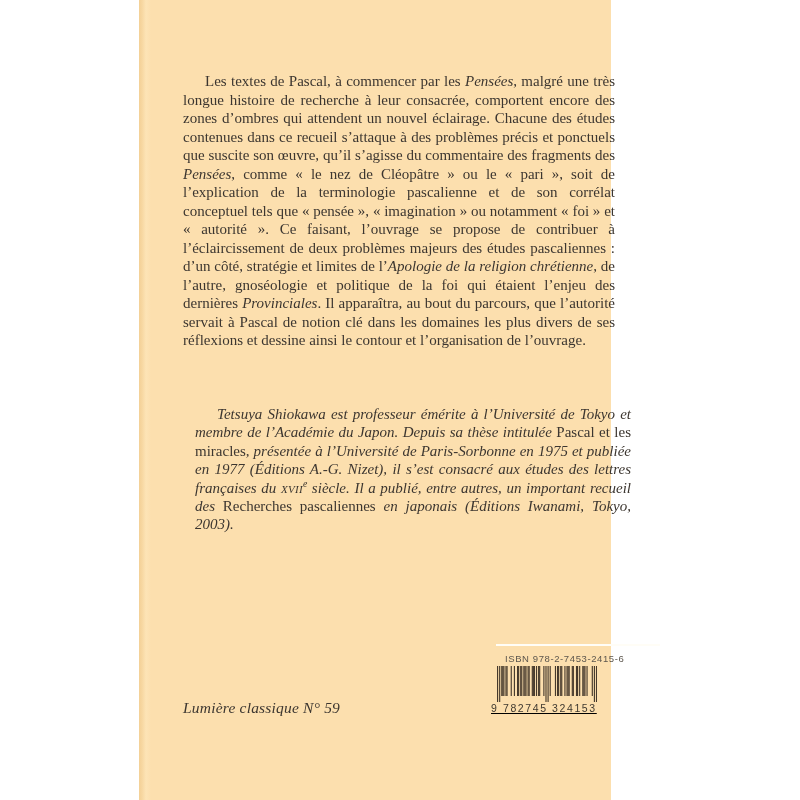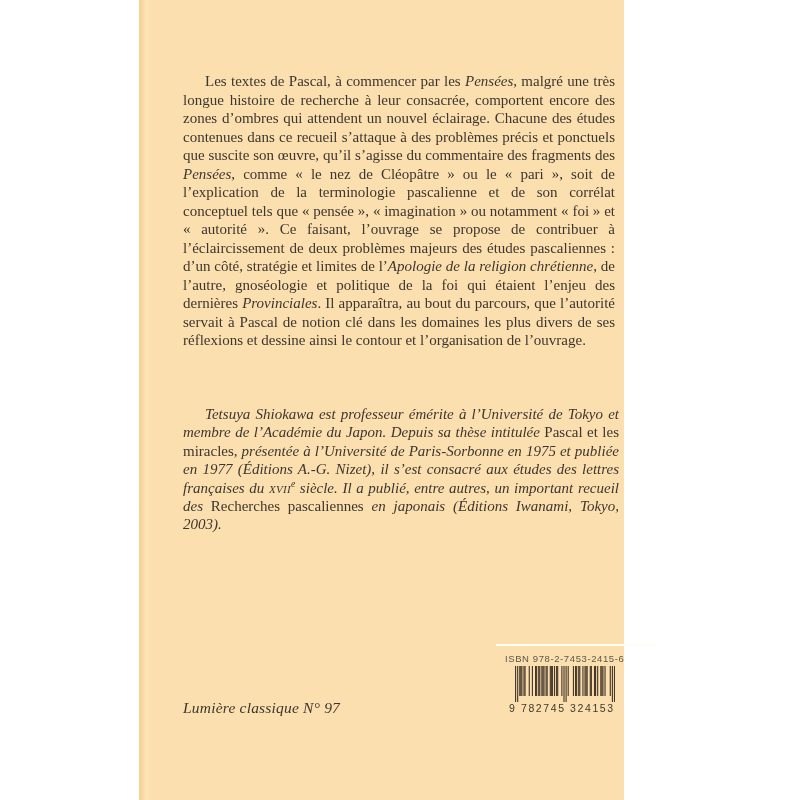--- a/index.html
+++ b/index.html
@@ -3,54 +3,53 @@
 <meta charset="utf-8">
 <style>
   html,body{margin:0;padding:0;}
   body{
     width:800px;height:800px;position:relative;background:#ffffff;
     font-family:"Liberation Serif", serif;
   }
   .page{
     position:absolute;left:139px;top:0;width:472px;height:800px;
     background:#fcdfae;
-    padding-left:13px;
   }
   .page-edge{
     position:absolute;left:0;top:0;bottom:0;width:12px;
     background:linear-gradient(90deg,#f3d096 0px,#f7d7a1 3px,#fde4b6 7px,#fcdfae 12px);
   }
   .blurb{
     position:absolute;left:44px;top:57px;width:432px;
     font-size:15px;line-height:18.5px;text-align:justify;
     color:#3c3630;text-indent:22px;
   }
   .bio{
-    position:absolute;left:44px;top:390px;width:436px;
+    position:absolute;left:56px;top:390px;width:436px;
     font-size:15px;line-height:18.4px;text-align:justify;
     color:#3c3630;text-indent:22px;font-style:italic;
   }
   .it{font-style:italic;}
   .rm{font-style:normal;}
   .sc{font-variant:small-caps;letter-spacing:.3px;}
   .sup{vertical-align:super;font-size:.65em;line-height:0;}
   .collection{
     position:absolute;left:44px;top:699px;
     font-style:italic;font-size:15.5px;color:#3c3630;letter-spacing:.2px;
   }
   .isbn-block{
     position:absolute;left:357px;top:644px;width:164px;
   }
   .isbn-rule{height:2px;width:164px;background:#fffdf6;}
   .isbn-label{
     font-family:"Liberation Sans", sans-serif;
     font-size:9.5px;color:#5c564d;letter-spacing:.6px;
     margin:7px 0 2px 9px;white-space:nowrap;
   }
-  .barcode{position:relative;margin-left:19px;width:112px;}
+  .barcode{position:relative;margin-left:1px;width:112px;text-decoration:underline;}
   .barcode svg{display:block;}
   .barcode-digits{
     font-family:"Liberation Sans", sans-serif;
     font-size:10.5px;color:#3e382f;letter-spacing:1.6px;
     margin-top:-1px;margin-left:-6px;white-space:nowrap;
   }
 </style>
 </head>
 <body>
 
@@ -113,14 +112,14 @@
           <rect x="83" y="0" width="1.08" height="30" fill="#46392c"></rect>
           <rect x="85" y="0" width="1.08" height="30" fill="#46392c"></rect>
           <rect x="90" y="0" width="1.08" height="30" fill="#46392c"></rect>
           <rect x="92" y="0" width="1.08" height="36" fill="#46392c"></rect>
           <rect x="94" y="0" width="1.08" height="36" fill="#46392c"></rect>
         </svg>
       <div class="barcode-digits">9 782745 324153</div>
     </div>
   </div>
 
-  <div class="collection">Lumière classique N° 97</div>
+  <div class="collection">Lumière classique N° 59</div>
 </div>
 
 </body></html>

